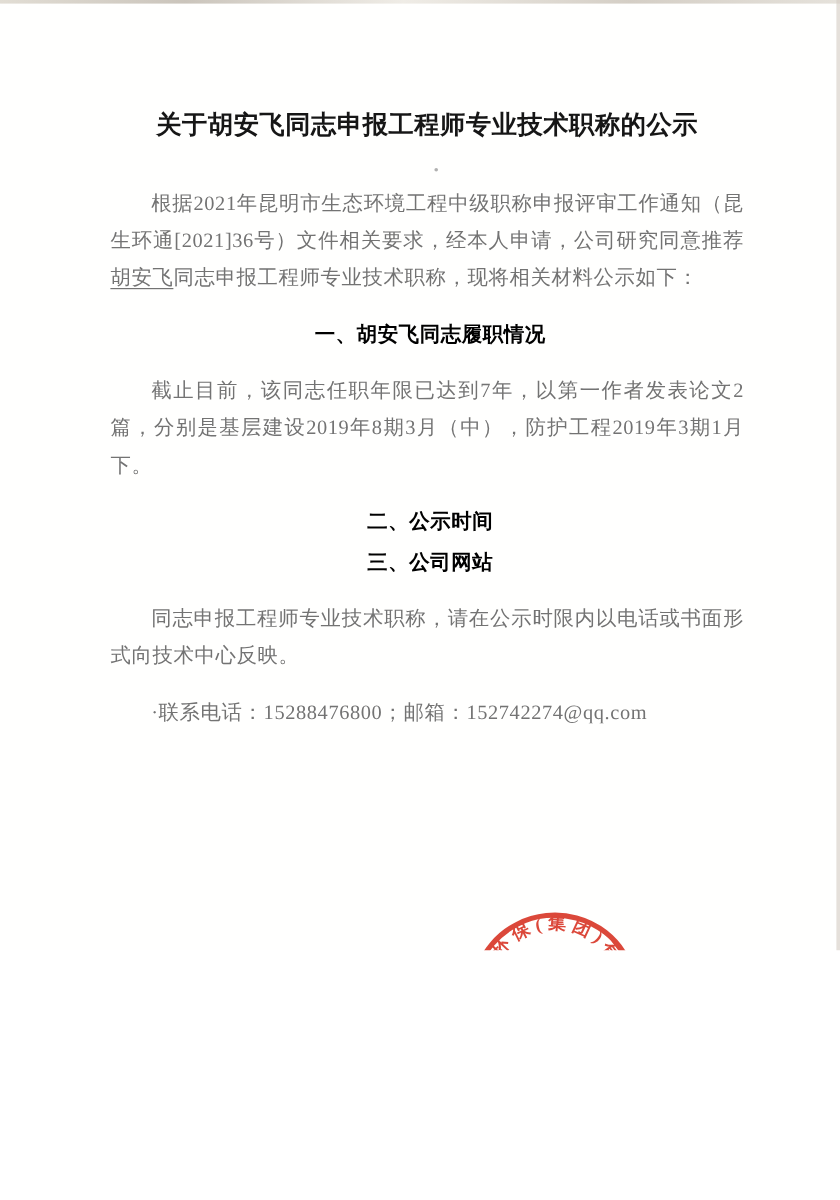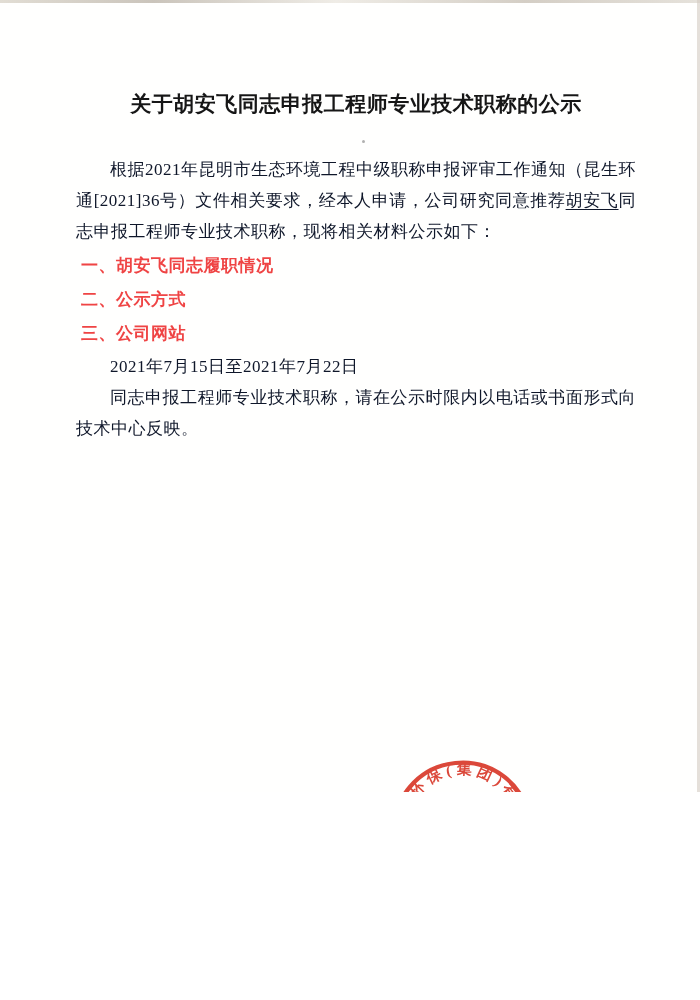--- a/index.html
+++ b/index.html
@@ -20,25 +20,25 @@
   .speck1{position:absolute;left:81px;top:960px;width:4px;height:4px;background:#3a3a3a;border-radius:1px;}
   .speck2{position:absolute;left:311px;top:961px;width:3px;height:2px;background:#b9b2a6;}
   .speck3{position:absolute;left:362px;top:140px;width:3px;height:3px;background:#8f8f8f;border-radius:50%;opacity:.7;}
 
   .doc{position:absolute;left:76px;top:88px;width:560px;}
   h1{
     font-size:21px;line-height:32px;font-weight:700;text-align:center;
     margin:0 0 34px 0;color:#161616;letter-spacing:.5px;white-space:nowrap;
   }
   .body{
-    font-size:17px;line-height:31px;margin:0;text-align:justify;
-    letter-spacing:.5px;color:#0f172a;
+    font-size:17px;line-height:31px;margin:16px;text-align:justify;
+    letter-spacing:.5px;color:#737373;
   }
   .indent{text-indent:2em;}
-  h2.body{font-weight:700;margin:3px 0 2px 5px;text-align:left;text-indent:0;color:#ef4444;}
+  h2.body{font-weight:700;margin:3px 0 2px 5px;text-align:center;text-indent:0;color:#000000;}
   u{text-underline-offset:3px;text-decoration-thickness:1px;}
 
   .signature{
     position:absolute;top:813px;left:346px;width:236px;text-align:center;
     font-size:17px;line-height:35px;letter-spacing:.5px;white-space:nowrap;color:#222;
   }
   .seal{
     position:absolute;left:389px;top:757px;width:146px;height:141px;
     mix-blend-mode:multiply;opacity:.93;transform:rotate(-6deg);
   }
@@ -60,26 +60,27 @@
   <div class="speck1"></div>
   <div class="speck2"></div>
   <div class="speck3"></div>
 
   <div class="doc">
     <h1>关于胡安飞同志申报工程师专业技术职称的公示</h1>
 
     <p class="body indent"><span>根据2021年昆明市生态环境工程中级职称申报评审工作通知（昆生环通[2021]36号）文件相关要求，经本人申请，公司研究同意推荐</span><u>胡安飞</u><span>同志申报工程师专业技术职称，现将相关材料公示如下：</span></p>
 
     <h2 class="body">一、胡安飞同志履职情况</h2>
+    <p class="body indent">截止目前，该同志任职年限已达到7年，以第一作者发表论文2篇，分别是基层建设2019年8期3月（中），防护工程2019年3期1月下。</p>
 
-    <h2 class="body">二、公示方式</h2>
+    <h2 class="body">二、公示时间</h2>
 
     <h2 class="body">三、公司网站</h2>
-    <p class="body indent">2021年7月15日至2021年7月22日</p>
     <p class="body indent">同志申报工程师专业技术职称，请在公示时限内以电话或书面形式向技术中心反映。</p>
+    <p class="body indent">·联系电话：15288476800；邮箱：152742274@qq.com</p>
   </div>
 
   <div class="signature">
     <div>云南深隆环保（集团）有限公司</div>
   </div>
 
   <svg class="seal" viewBox="0 0 150 150" preserveAspectRatio="none" aria-hidden="true">
     <circle class="ring" cx="75" cy="75" r="69" stroke-width="4.5"></circle>
     <polygon class="star" transform="rotate(-12 75 74)" points="75,48 81.1,65.6 99.7,66 84.9,77.2 90.3,95 75,84.4 59.7,95 65.1,77.2 50.3,66 68.9,65.6"></polygon>
     <path id="sealArcTop" d="M 27,106 A 57,57 0 1 1 123,106" fill="none"></path>

